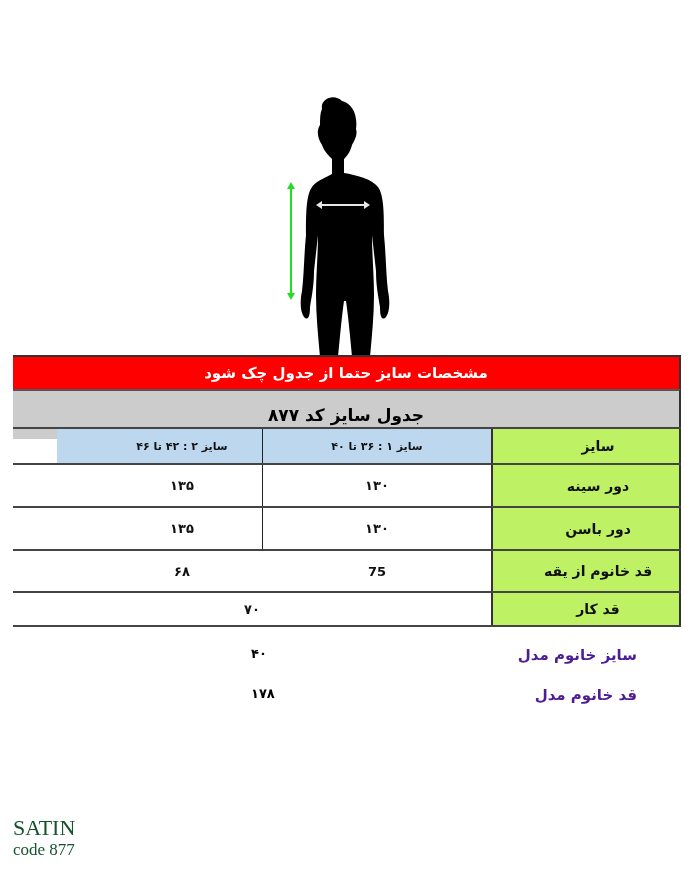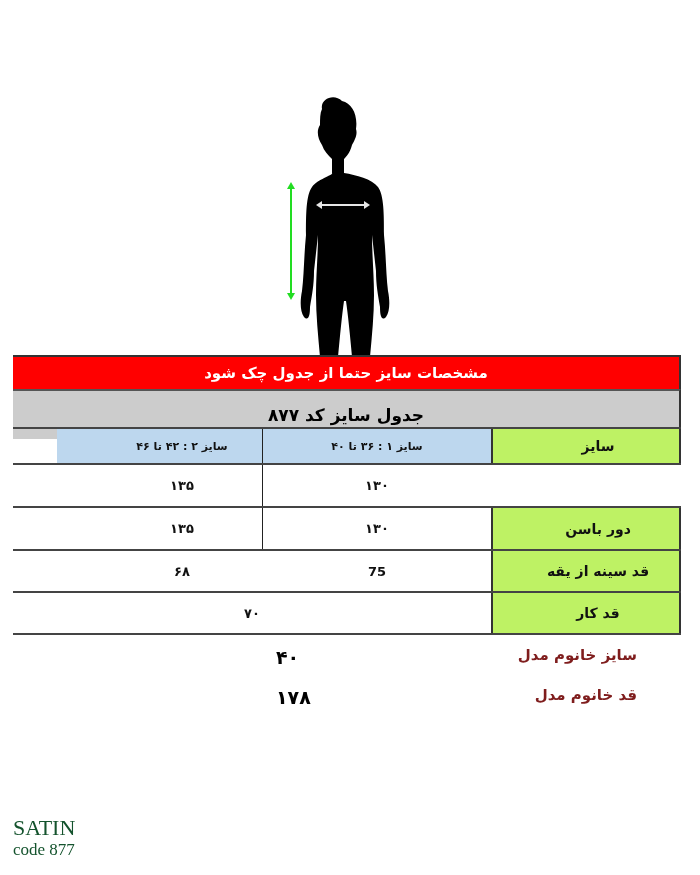--- a/index.html
+++ b/index.html
@@ -20,22 +20,22 @@
                justify-content: center; font-weight: bold; font-size: 13px; color: #111; direction: rtl; }
   .row .label { left: 478px; width: 190px; background: #bef264; border-left: 2px solid #333;
                 border-right: 2px solid #333; box-sizing: border-box; font-size: 14px; padding-left: 24px; }
   .row .c1 { left: 250px; width: 228px; }
   .row .c2 { left: 0; width: 250px; margin-left: 44px; }
   .row .c12 { left: 0; width: 478px; }
   .row .div { position: absolute; left: 249px; top: 0; bottom: 0; width: 1px; background: #222; }
   .row.header .c1, .row.header .c2 { background: #bdd7ee; font-size: 11px; }
   .row.last { border-bottom: 2px solid #444; }
   .extra { position: absolute; left: 13px; width: 668px; height: 30px; }
-  .extra .lbl { position: absolute; right: 44px; top: 0; font-weight: bold; font-size: 15px; direction: rtl; color: #7f1d1d; }
-  .extra .val { position: absolute; left: 238px; top: 0; font-weight: bold; font-size: 19px; color: #000; margin-left: 25px; }
+  .extra .lbl { position: absolute; right: 44px; top: 0; font-weight: bold; font-size: 15px; direction: rtl; color: #4c1d95; }
+  .extra .val { position: absolute; left: 238px; top: 0; font-weight: bold; font-size: 13px; color: #000; }
   .brand { position: absolute; left: 13px; top: 816px; font-family: "Liberation Serif", serif; color: #14532d; }
   .brand .name { font-size: 22px; line-height: 24px; }
   .brand .code { font-size: 17px; line-height: 20px; }
 </style>
 </head>
 <body>
 
 <div class="figure">
   <svg width="160" height="262" viewBox="0 0 160 262" xmlns="http://www.w3.org/2000/svg">
 
@@ -59,36 +59,37 @@
     <div class="cell c2">سایز ۲ : ۴۲ تا ۴۶</div>
     <div class="div"></div>
     <div class="cell c1">سایز ۱ : ۳۶ تا ۴۰</div>
     <div class="cell label">سایز</div>
   </div>
 
   <div class="row" style="top:108px;height:43px;">
     <div class="cell c2">۱۳۵</div>
     <div class="div"></div>
     <div class="cell c1">۱۳۰</div>
+    <div class="cell label">دور سینه</div>
   </div>
 
   <div class="row" style="top:151px;height:43px;">
     <div class="cell c2">۱۳۵</div>
     <div class="div"></div>
     <div class="cell c1">۱۳۰</div>
     <div class="cell label">دور باسن</div>
   </div>
 
   <div class="row" style="top:194px;height:42px;">
     <div class="cell c2">۶۸</div>
     <div class="cell c1">75</div>
-    <div class="cell label">قد سینه از یقه</div>
+    <div class="cell label">قد خانوم از یقه</div>
   </div>
 
-  <div class="row last" style="top:236px;height:44px;">
+  <div class="row last" style="top:236px;height:36px;">
     <div class="cell c12">۷۰</div>
     <div class="cell label">قد کار</div>
   </div>
 </div>
 
 <div class="extra" style="top:646px;">
   <span class="lbl">سایز خانوم مدل</span>
   <span class="val">۴۰</span>
 </div>
 <div class="extra" style="top:686px;">

